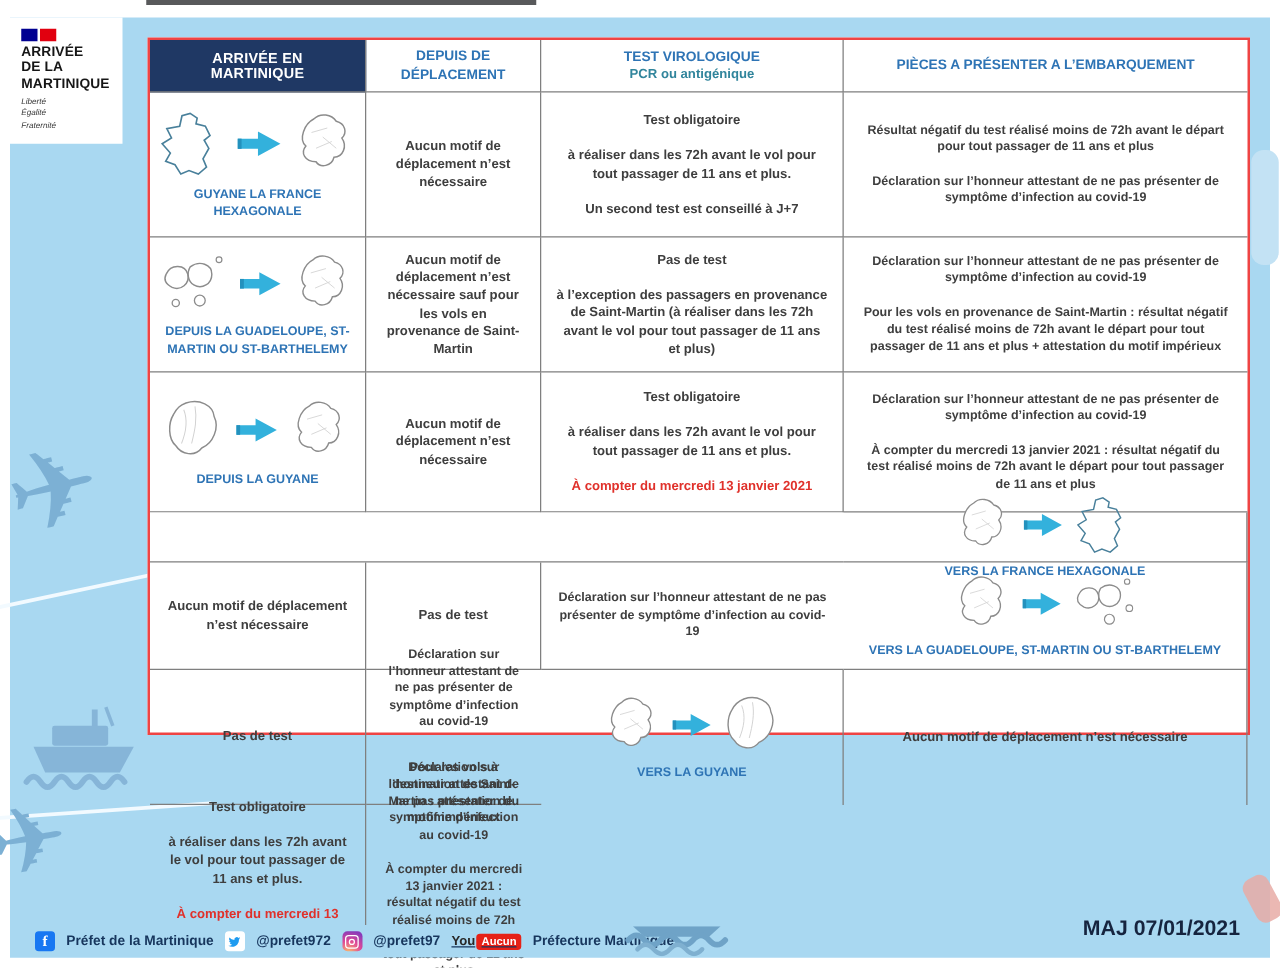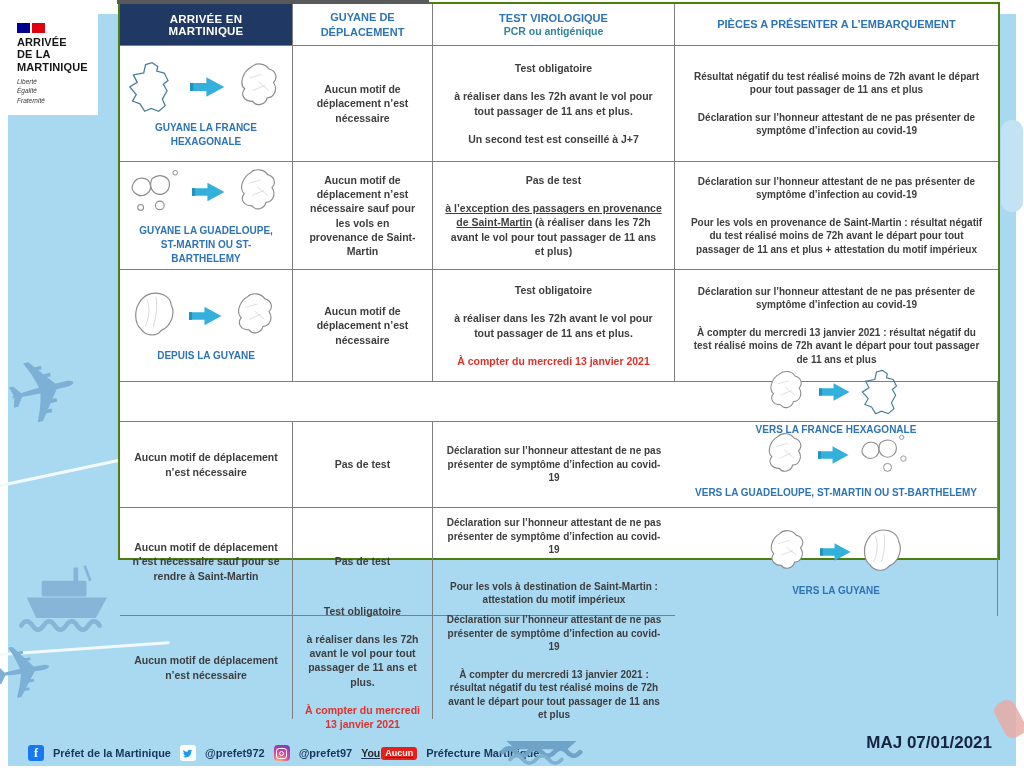--- a/index.html
+++ b/index.html
@@ -19,37 +19,37 @@
   
   .logo{position:absolute;left:8px;top:14px;width:90px;height:101px;background:#ffffff;z-index:4;
         box-sizing:border-box;padding:9px 4px 0 9px;}
   .flag{display:flex;gap:2px;margin-bottom:3px;}
   .flag .b{width:13px;height:10px;background:#000091;}
   .flag .r{width:13px;height:10px;background:#e1000f;}
   .logo-title{font-weight:bold;color:#161616;font-size:11px;line-height:1.12;letter-spacing:.1px;}
   .motto{margin-top:4px;font-size:6.5px;font-style:italic;color:#3a3a3a;line-height:1.45;}
 
   
-  .tbl{position:absolute;left:118px;top:2px;width:882px;height:558px;background:#fff;
-       border:2px solid #4d7c0f;box-sizing:border-box;z-index:3;
+  .tbl{position:absolute;left:118px;top:30px;width:882px;height:558px;background:#fff;
+       border:2px solid #ef4444;box-sizing:border-box;z-index:3;
        display:grid;grid-template-columns:173px 140px 242px 323px;
        grid-template-rows:42px 116px 108px 112px 40px 86px 108px 103px;}
   .cell{border-right:1px solid #7f7f7f;border-bottom:1px solid #7f7f7f;box-sizing:border-box;
         display:flex;flex-direction:column;align-items:center;justify-content:center;
         text-align:center;color:#3e3e3e;font-size:10.5px;font-weight:bold;padding:4px 12px;}
   .cell.lc{border-right:none;}
   .cell.lr{border-bottom:none;}
   .cell p{margin:7px 0;line-height:1.35;}
   .hdr-navy{background:#1f3864;color:#ffffff;font-size:11.5px;letter-spacing:.2px;}
   .hdr-blue{color:#2e74b5;font-size:11px;line-height:1.3;}
   .hdr-sub{color:#31859c;font-size:10.5px;}
   .maps-row{display:flex;align-items:center;gap:5px;}
   .map-label{color:#2e74b5;font-size:10px;font-weight:bold;margin-top:6px;line-height:1.4;}
   .red{color:#e0312b;}
-  .u{text-decoration:underline;margin-top:40px;}
+  .u{margin-top:40px;}
   .pieces{font-size:10px;}
   .spacer-cell{background:#ffffff;}
 
   
   .footer{position:absolute;left:8px;top:740px;width:1008px;height:26px;background:#a9d8f1;z-index:4;
           display:flex;align-items:center;gap:9px;box-sizing:border-box;padding-left:20px;
           color:#17365d;font-weight:bold;font-size:11px;}
   .sicon{width:16px;height:16px;border-radius:3px;display:flex;align-items:center;justify-content:center;flex:0 0 auto;}
   .fb{background:#1877f2;color:#fff;font-size:12px;font-family:"Liberation Serif",serif;font-weight:bold;}
   .tw{background:#ffffff;}
@@ -99,21 +99,21 @@
   <div class="motto">
     <div>Liberté</div>
     <div>Égalité</div>
     <div>Fraternité</div>
   </div>
 </div>
 
 <div class="tbl">
 
   <div class="cell hdr-navy">ARRIVÉE EN MARTINIQUE</div>
-  <div class="cell hdr-blue">GUYANE DE DÉPLACEMENT</div>
+  <div class="cell hdr-blue">DEPUIS DE DÉPLACEMENT</div>
   <div class="cell hdr-blue">
     <div>TEST VIROLOGIQUE</div>
     <div class="hdr-sub">PCR ou antigénique</div>
   </div>
   <div class="cell hdr-blue lc">PIÈCES A PRÉSENTER A L’EMBARQUEMENT</div>
 
   <div class="cell">
     <div class="maps-row">
       <svg width="62" height="56" viewBox="0 0 60 60">
         <path d="M28 4 L34 8 L33 13 L41 15 L45 23 L40 27 L44 34 L39 43 L42 50 L35 56 L27 53 L20 56 L15 48 L7 45 L11 38 L4 30 L12 25 L8 17 L19 15 L21 6 Z" fill="none" stroke="#49809b" stroke-width="1.4"></path>
@@ -153,21 +153,21 @@
       </svg>
       <svg width="34" height="24" viewBox="0 0 44 30">
         <polygon points="0,10 20,10 20,3 42,15 20,27 20,20 0,20" fill="#33b1dc"></polygon>
         <rect x="0" y="10" width="4" height="10" fill="#2391bd"></rect>
       </svg>
       <svg width="56" height="52" viewBox="0 0 60 60">
         <path d="M20 8 C26 2 36 4 40 10 C48 12 50 20 45 25 C50 32 46 42 38 42 C36 50 26 52 22 46 C12 46 8 38 13 32 C6 26 12 12 20 8 Z" fill="#fff" stroke="#8c8c8c" stroke-width="1.3"></path>
         <path d="M18 20 L32 16 M22 34 L36 28 M28 24 L40 34" stroke="#d2d2d2" stroke-width=".8" fill="none"></path>
       </svg>
     </div>
-    <div class="map-label">GUYANE LA GUADELOUPE, ST-MARTIN OU ST-BARTHELEMY</div>
+    <div class="map-label">DEPUIS LA GUADELOUPE, ST-MARTIN OU ST-BARTHELEMY</div>
   </div>
   <div class="cell">
     <p>Aucun motif de déplacement n’est nécessaire sauf pour les vols en provenance de Saint-Martin</p>
   </div>
   <div class="cell">
     <p>Pas de test</p>
     <p><span class="u">à l’exception des passagers en provenance de Saint-Martin</span><span> (à réaliser dans les 72h avant le vol pour tout passager de 11 ans et plus)</span></p>
   </div>
   <div class="cell pieces lc">
     <p>Déclaration sur l’honneur attestant de ne pas présenter de symptôme d’infection au covid-19</p>
@@ -244,23 +244,20 @@
       </svg>
       <svg width="58" height="46" viewBox="0 0 60 52">
         <path d="M6 18 C10 9 22 10 24 18 C26 26 18 32 11 29 C5 26 4 22 6 18 Z" fill="#fff" stroke="#8c8c8c" stroke-width="1.2"></path>
         <path d="M26 12 C34 6 44 10 44 18 C44 26 36 31 29 27 C24 24 23 17 26 12 Z" fill="#fff" stroke="#8c8c8c" stroke-width="1.2"></path>
         <circle cx="34" cy="40" r="4.5" fill="#fff" stroke="#8c8c8c" stroke-width="1.1"></circle>
         <circle cx="52" cy="30" r="3" fill="#fff" stroke="#8c8c8c" stroke-width="1"></circle>
         <circle cx="50" cy="6" r="2.4" fill="#fff" stroke="#8c8c8c" stroke-width="1"></circle>
       </svg>
     </div>
     <div class="map-label">VERS LA GUADELOUPE, ST-MARTIN OU ST-BARTHELEMY</div>
-  </div>
-  <div class="cell">
-    <p>Aucun motif de déplacement n’est nécessaire sauf pour se rendre à Saint-Martin</p>
   </div>
   <div class="cell">
     <p>Pas de test</p>
   </div>
   <div class="cell pieces lc">
     <p style="margin-bottom:16px;">Déclaration sur l’honneur attestant de ne pas présenter de symptôme d’infection au covid-19</p>
     <p>Pour les vols à destination de Saint-Martin : attestation du motif impérieux</p>
   </div>
 
   <div class="cell lr">

